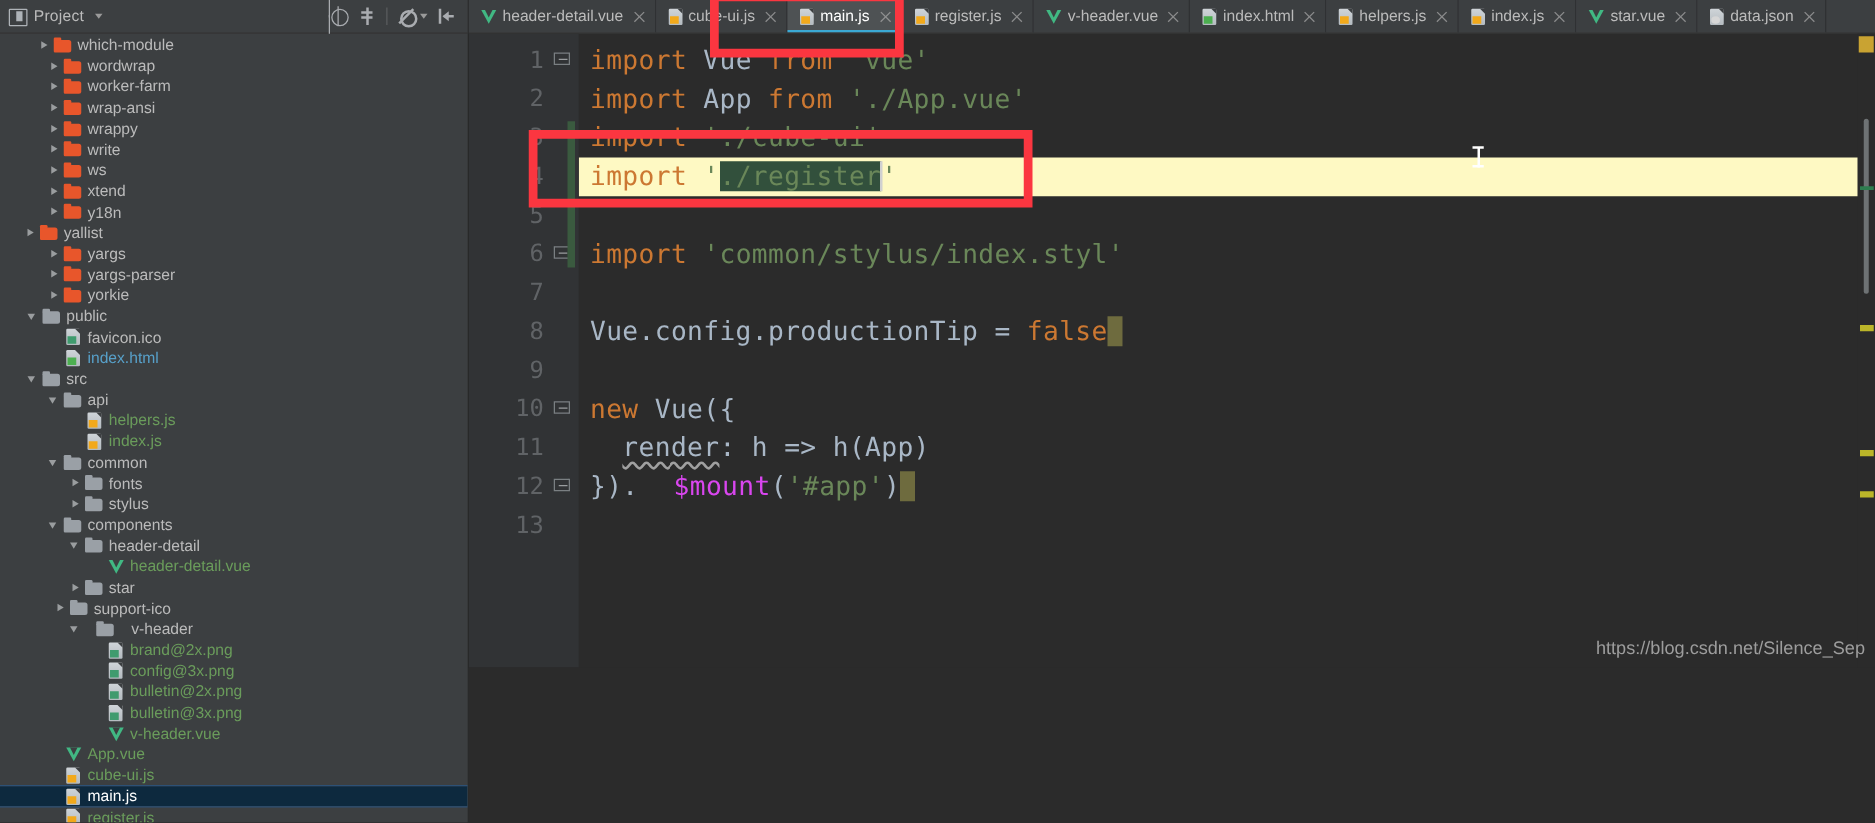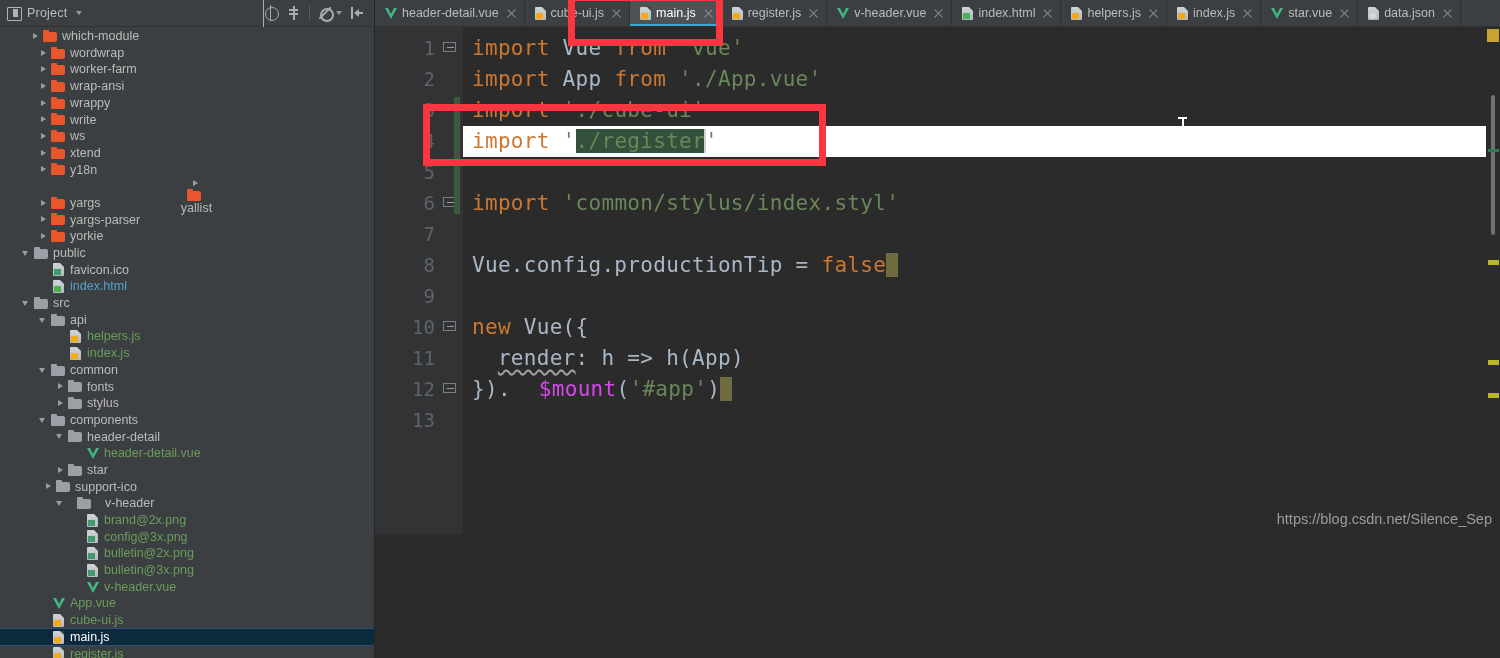--- a/index.html
+++ b/index.html
@@ -302,21 +302,21 @@
   }
   .cline {
     height: 31px; line-height: 31px;
     font-family: "DejaVu Sans Mono", monospace;
     font-size: 21px;
     letter-spacing: .3px;
     white-space: pre;
     padding-left: 9px;
     position: relative;
   }
-  .cline.cur { background: #ffffff; }
+  .cline.cur { background: #fef9c3; }
   .kw  { color: #cc7832; }
   .idn { color: #a9b7c6; }
   .str { color: #6a8759; }
   .fn  { color: #d946ef; margin-left: 28px; }
   .hl-str { background: #32503c; }
   .caret {
     display: inline-block; width: 2px; height: 24px;
     background: #d0d0d0; vertical-align: -5px;
     margin: 0 -1px;
   }
@@ -442,21 +442,21 @@
         <div class="row" style="padding-left: 38px;">
           <span class="arrow r"></span>
           <span class="ficon folder-o"></span>
           <span class="lbl c-gray">xtend</span>
         </div>
         <div class="row" style="padding-left: 38px;">
           <span class="arrow r"></span>
           <span class="ficon folder-o"></span>
           <span class="lbl c-gray">y18n</span>
         </div>
-        <div class="row" style="padding-left: 19px; flex-direction: column;">
+        <div class="row" style="padding-left: 19px;">
           <span class="arrow r"></span>
           <span class="ficon folder-o"></span>
           <span class="lbl c-gray">yallist</span>
         </div>
         <div class="row" style="padding-left: 38px;">
           <span class="arrow r"></span>
           <span class="ficon folder-o"></span>
           <span class="lbl c-gray">yargs</span>
         </div>
         <div class="row" style="padding-left: 38px;">

